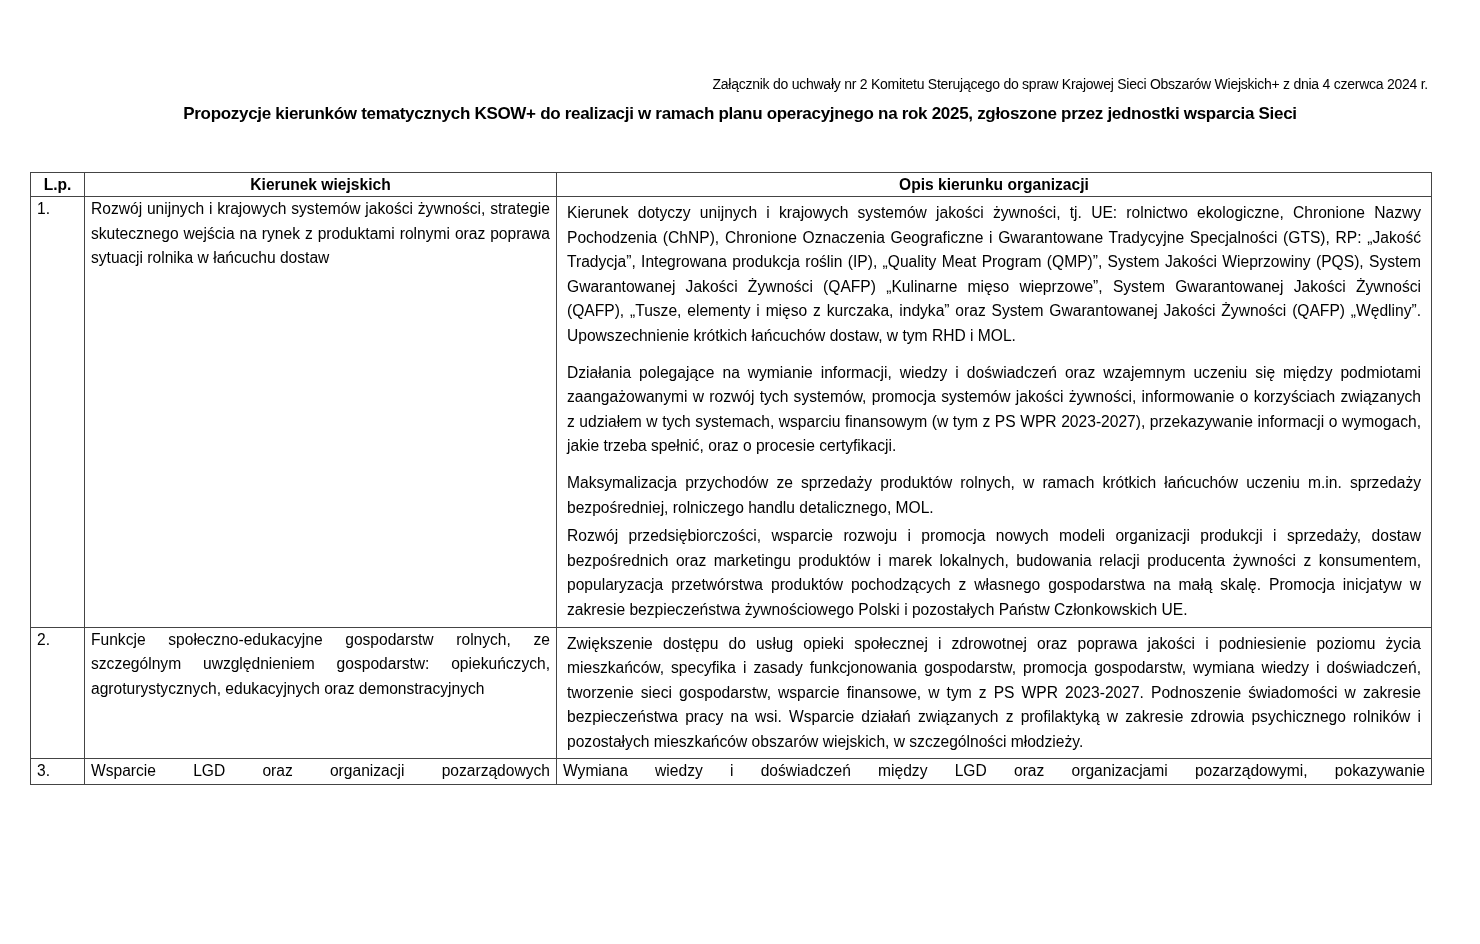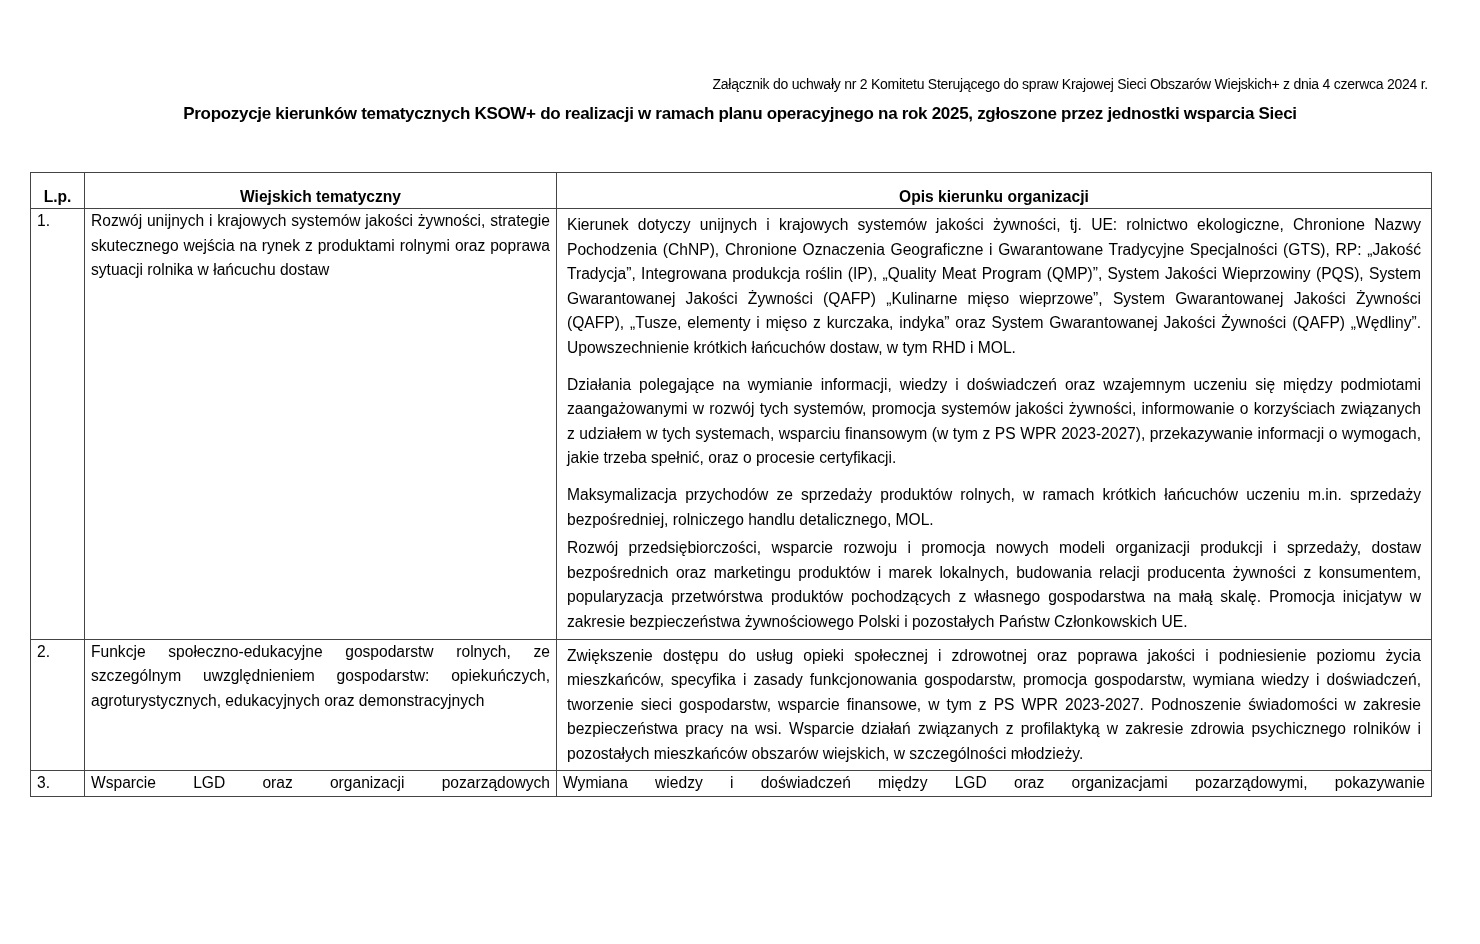--- a/index.html
+++ b/index.html
@@ -17,21 +17,21 @@
       font-size: 17px; font-weight: bold; letter-spacing: -0.3px; white-space: nowrap;
     }
     table.main {
       position: absolute; top: 172px; left: 30px; width: 1401px;
       border-collapse: collapse; table-layout: fixed;
       font-size: 15.6px; line-height: 24.6px;
     }
     table.main td, table.main th {
       border: 1px solid #444444; vertical-align: top; padding: 0 6px 0 6px;
     }
-    table.main th { font-weight: bold; text-align: center; line-height: 23px; padding-top: 12px; }
+    table.main th { font-weight: bold; text-align: center; line-height: 23px; padding-top: 0; }
     col.c1 { width: 54px; }
     col.c2 { width: 472px; }
     col.c3 { width: 875px; }
     td.num { padding-left: 6px; }
     td.just { text-align: justify; text-align-last: left; }
     .para { margin: 4px; text-align: justify; }
     .para + .para.gap { margin-top: 12px; }
     .last-row td { height: 22px; overflow: hidden; }
     .last-row .clip { height: 24px; overflow: hidden; text-align: justify; text-align-last: justify; }
   </style>
@@ -43,21 +43,21 @@
 
 <table class="main">
   <colgroup>
       <col class="c1">
       <col class="c2">
       <col class="c3">
     </colgroup>
   <thead>
     <tr>
       <th>L.p.</th>
-      <th>Wiejskich tematyczny</th>
+      <th>Kierunek wiejskich</th>
       <th>Opis kierunku organizacji</th>
     </tr>
   </thead>
   <tbody>
     <tr>
       <td class="num">1.</td>
       <td class="just">Rozwój unijnych i krajowych systemów jakości żywności, strategie skutecznego wejścia na rynek z produktami rolnymi oraz poprawa sytuacji rolnika w łańcuchu dostaw</td>
       <td>
         <p class="para">Kierunek dotyczy unijnych i krajowych systemów jakości żywności, tj. UE: rolnictwo ekologiczne, Chronione Nazwy Pochodzenia (ChNP), Chronione Oznaczenia Geograficzne i Gwarantowane Tradycyjne Specjalności (GTS), RP: „Jakość Tradycja”, Integrowana produkcja roślin (IP), „Quality Meat Program (QMP)”, System Jakości Wieprzowiny (PQS), System Gwarantowanej Jakości Żywności (QAFP) „Kulinarne mięso wieprzowe”, System Gwarantowanej Jakości Żywności (QAFP), „Tusze, elementy i mięso z kurczaka, indyka” oraz System Gwarantowanej Jakości Żywności (QAFP) „Wędliny”. Upowszechnienie krótkich łańcuchów dostaw, w tym RHD i MOL.</p>
         <p class="para gap">Działania polegające na wymianie informacji, wiedzy i doświadczeń oraz wzajemnym uczeniu się między podmiotami zaangażowanymi w rozwój tych systemów, promocja systemów jakości żywności, informowanie o korzyściach związanych z udziałem w tych systemach, wsparciu finansowym (w tym z PS WPR 2023-2027), przekazywanie informacji o wymogach, jakie trzeba spełnić, oraz o procesie certyfikacji.</p>

